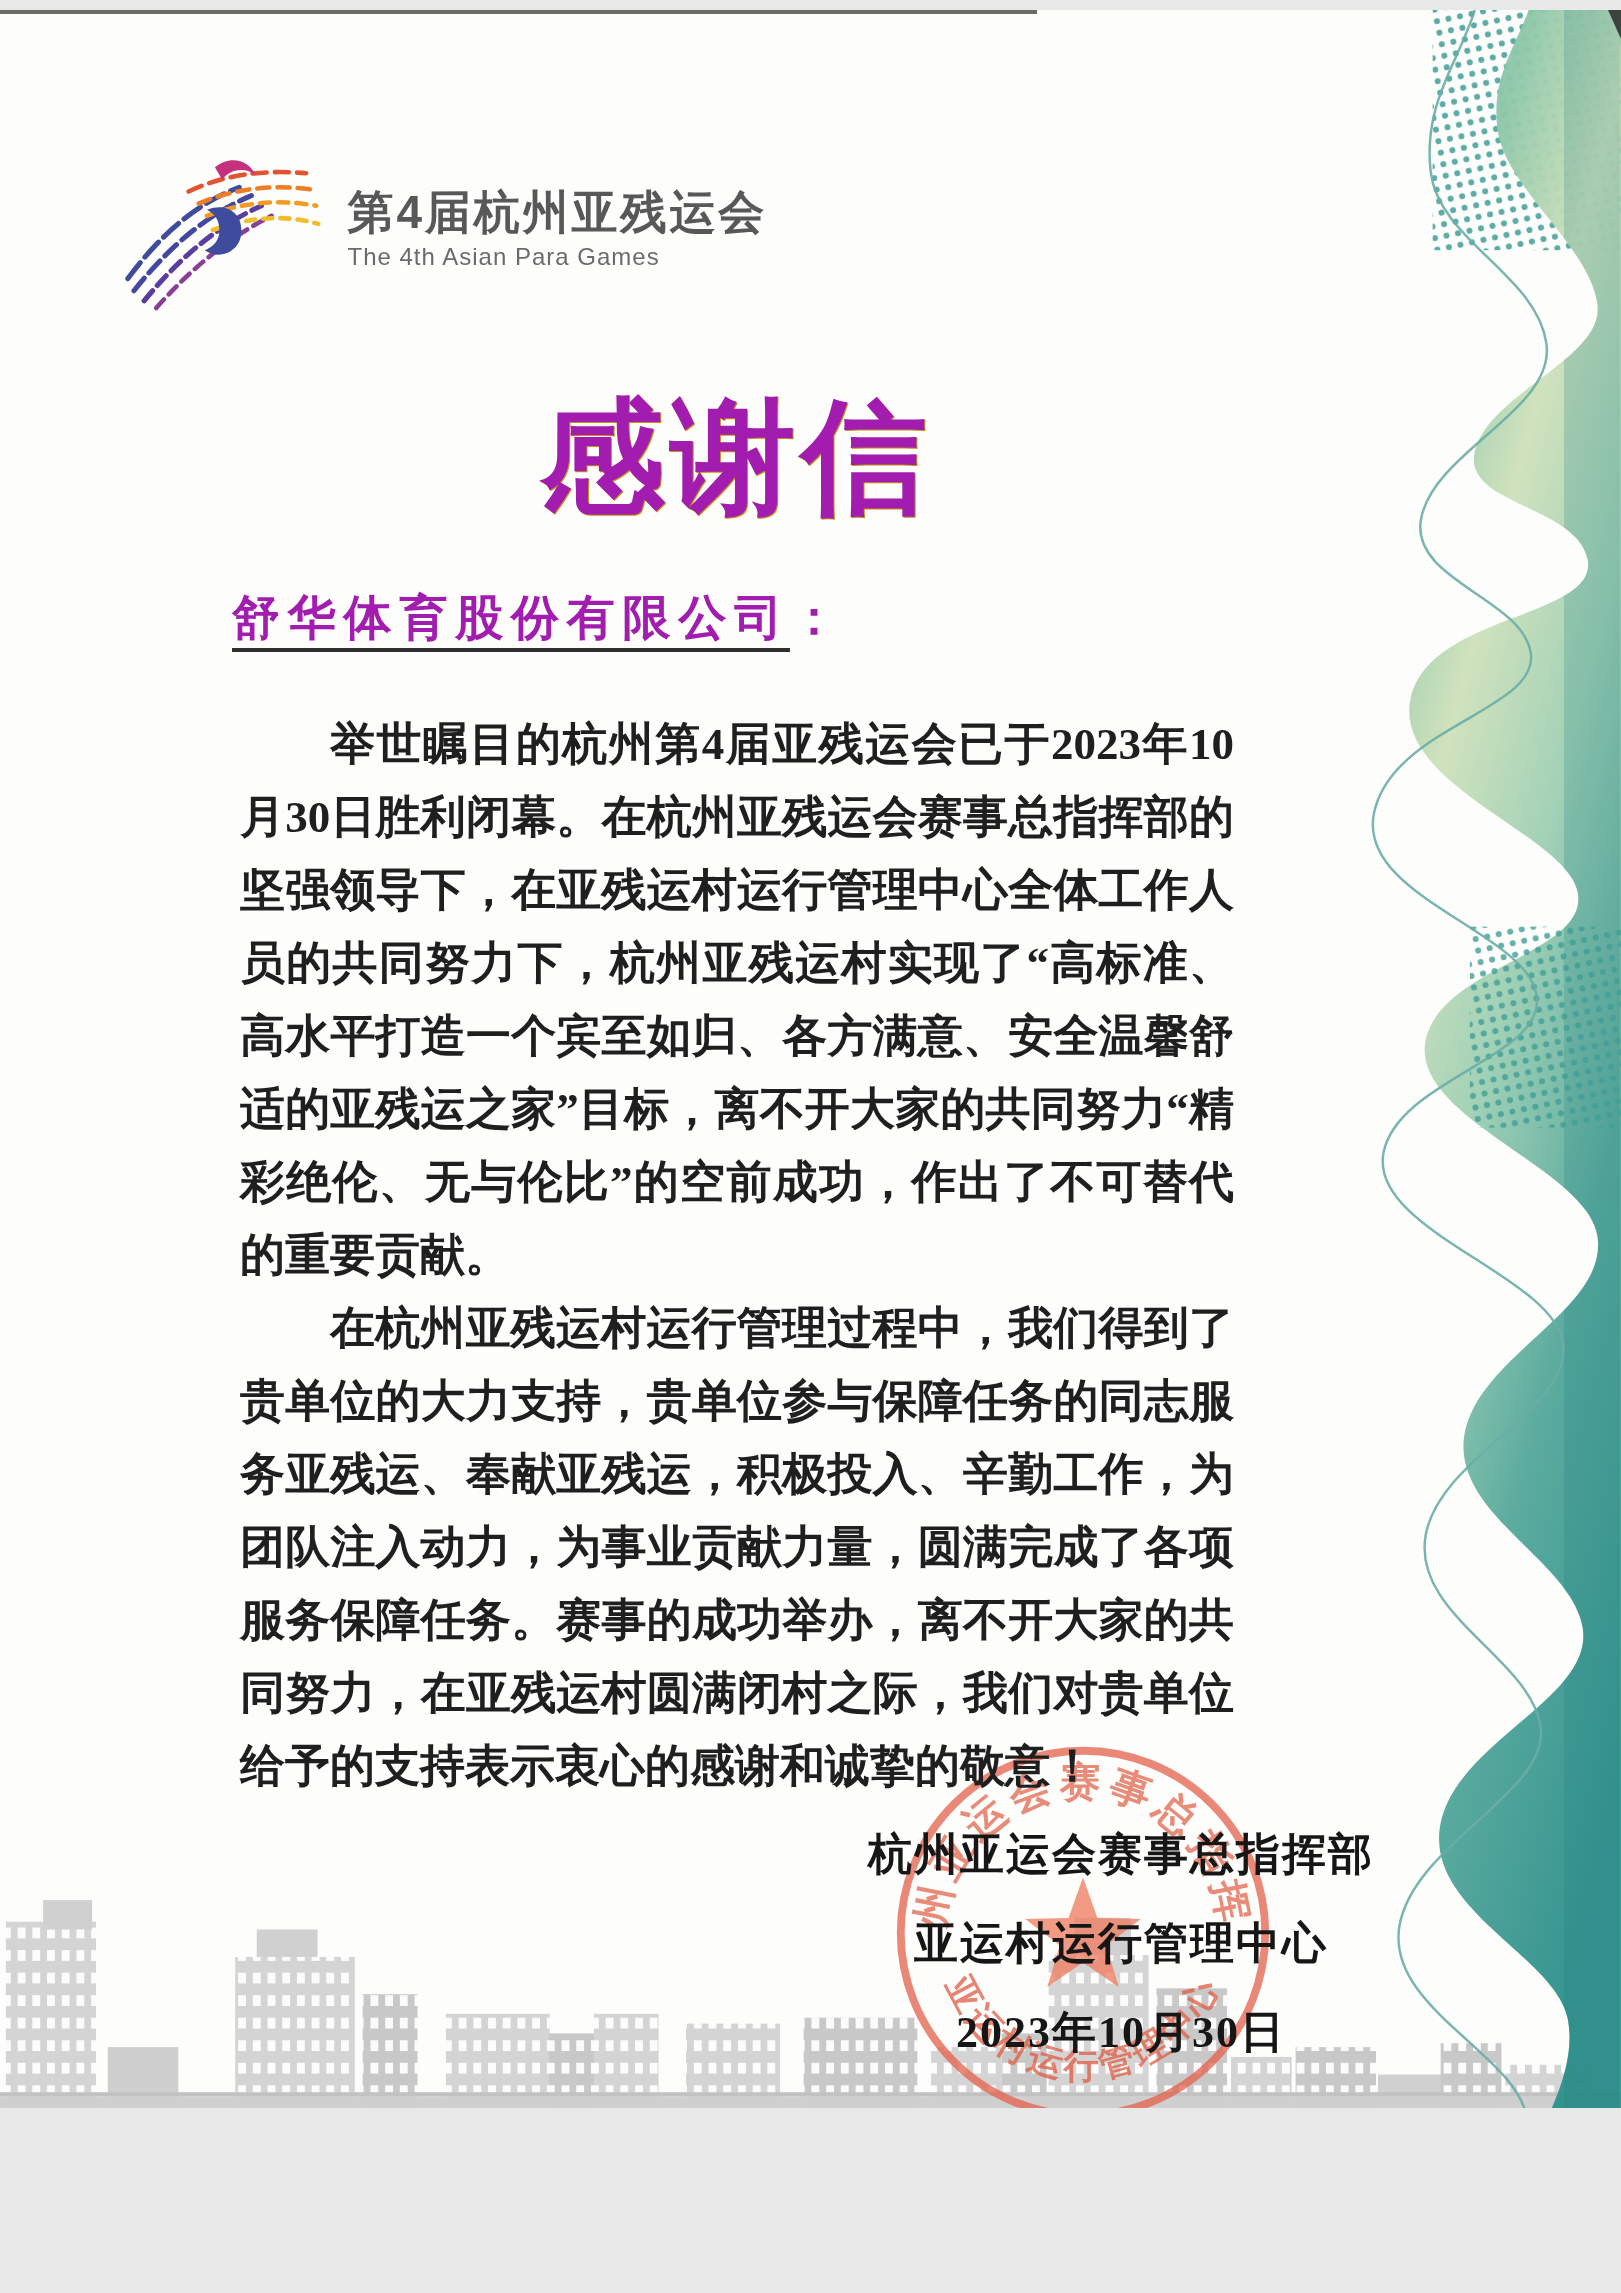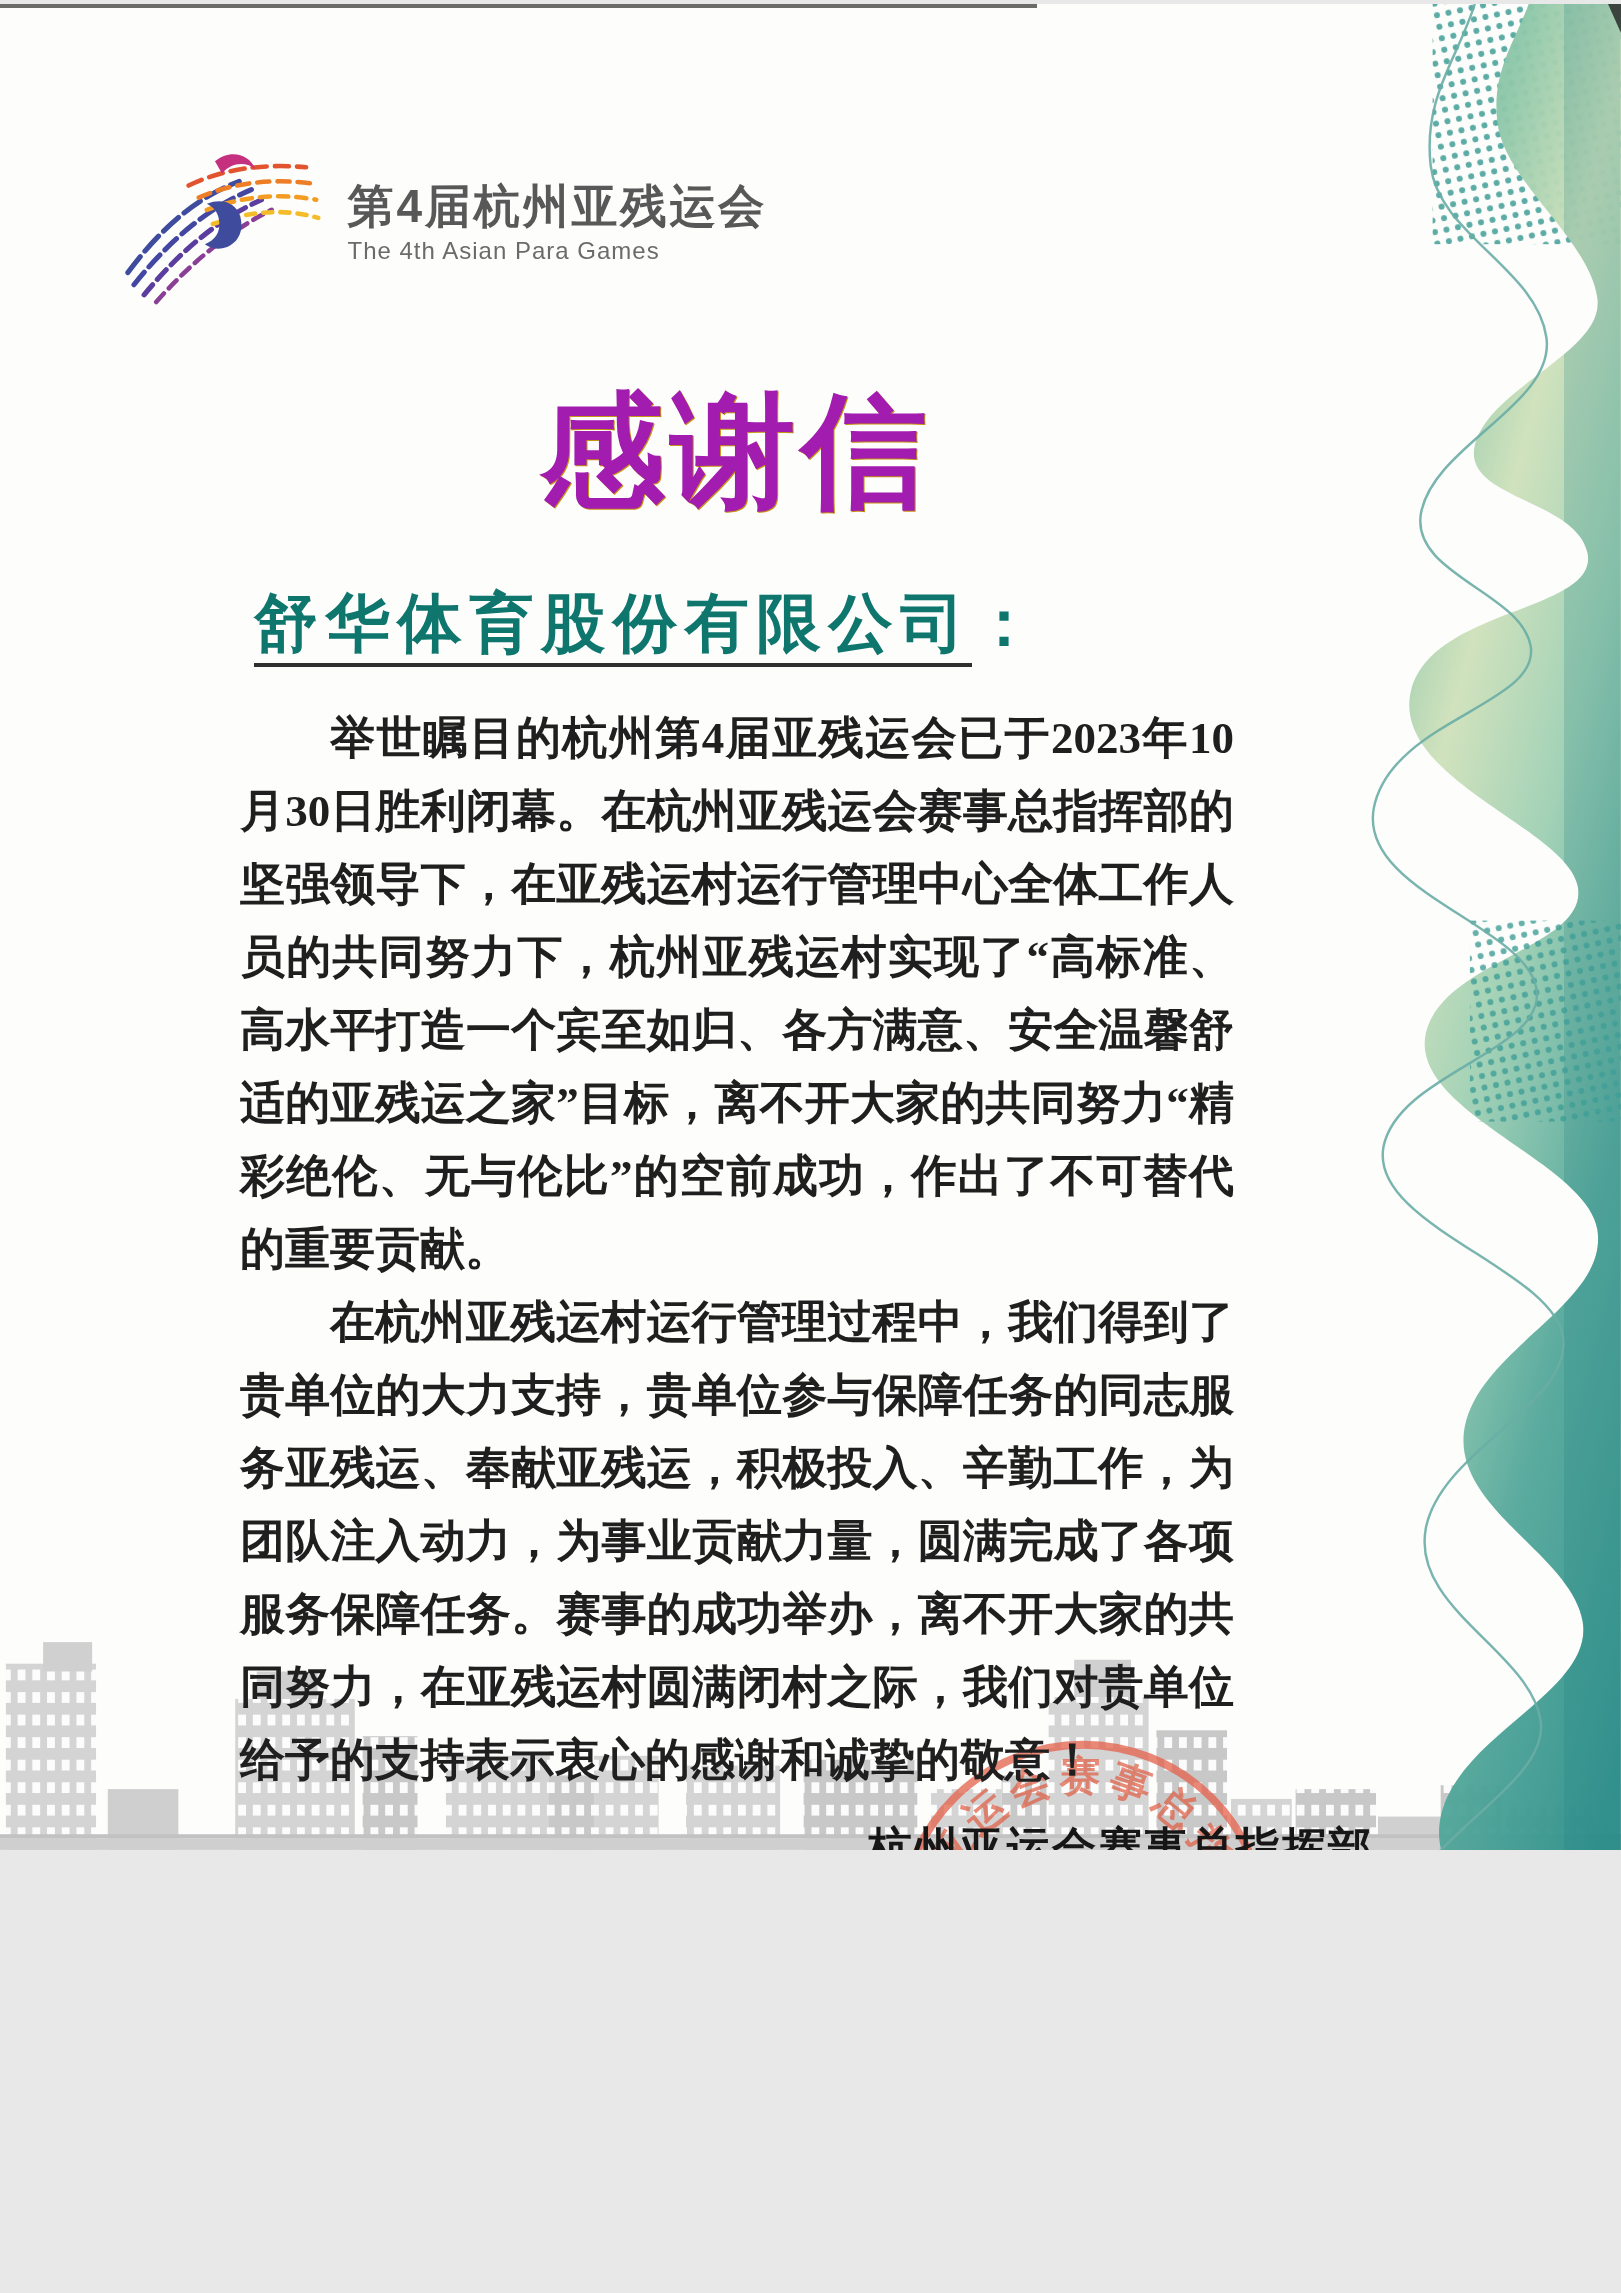--- a/index.html
+++ b/index.html
@@ -1,19 +1,19 @@
 <!DOCTYPE html>
 <html><head>
 <meta charset="utf-8">
 <style>
   html,body{margin:0;padding:0;background:#e8e8e8;}
   .page{
     position:relative;
-    width:1621px;height:1846px;
-    margin:4px auto;
+    width:1621px;height:2098px;
+    margin:10px auto;
     background:#fdfdfc;
     overflow:hidden;
     font-family:"Liberation Serif", serif;
   }
   
   .deco{position:absolute;pointer-events:none;}
   #wave-svg{top:0;right:0;width:412px;height:2294px;z-index:2;}
   #skyline-svg{left:0;bottom:0;width:1621px;height:208px;z-index:1;}
   #seal-svg{left:887px;top:1727px;width:392px;height:392px;z-index:3;opacity:.88;}
   .scan-line{position:absolute;left:0;top:0;width:1037px;height:3.9px;background:#3a3a3a;opacity:.75;z-index:6;}
@@ -25,22 +25,22 @@
   .logo-text{margin-left:25.5px;padding-top:37px;font-family:"Liberation Sans", sans-serif;}
   .logo-cn{font-size:46px;font-weight:bold;color:#585858;letter-spacing:2.9px;line-height:1.15;}
   .logo-en{font-size:24px;color:#6b6b6b;letter-spacing:1px;margin-top:3.9px;}
   
   .letter-title{
     position:absolute;left:240px;top:365px;width:992px;
     text-align:center;font-size:125px;font-weight:bold;color:#a21caf;
     letter-spacing:5.9px;z-index:4;
     text-shadow:1px 1px 0 #c79414;
   }
-  .salutation{position:absolute;left:254px;top:576px;z-index:4;
-    font-size:64px;font-weight:bold;color:#0f766e;letter-spacing:7.8px;white-space:nowrap;}
+  .salutation{position:absolute;left:232px;top:576px;z-index:4;
+    font-size:48px;font-weight:bold;color:#a21caf;letter-spacing:7.8px;white-space:nowrap;}
   .salutation .name{border-bottom:4.9px solid #2f2f2f;padding-bottom:3.9px;}
   .body-text{
     position:absolute;left:240px;top:698px;width:994px;z-index:4;
     font-size:45px;line-height:73px;color:#1f1f1f;font-weight:600;
     text-align:justify;
   }
   .body-text p{margin:0;text-indent:2em;}
   .signature{
     position:absolute;right:247px;top:1800px;z-index:4;
     text-align:center;font-size:44px;font-weight:bold;color:#161616;

